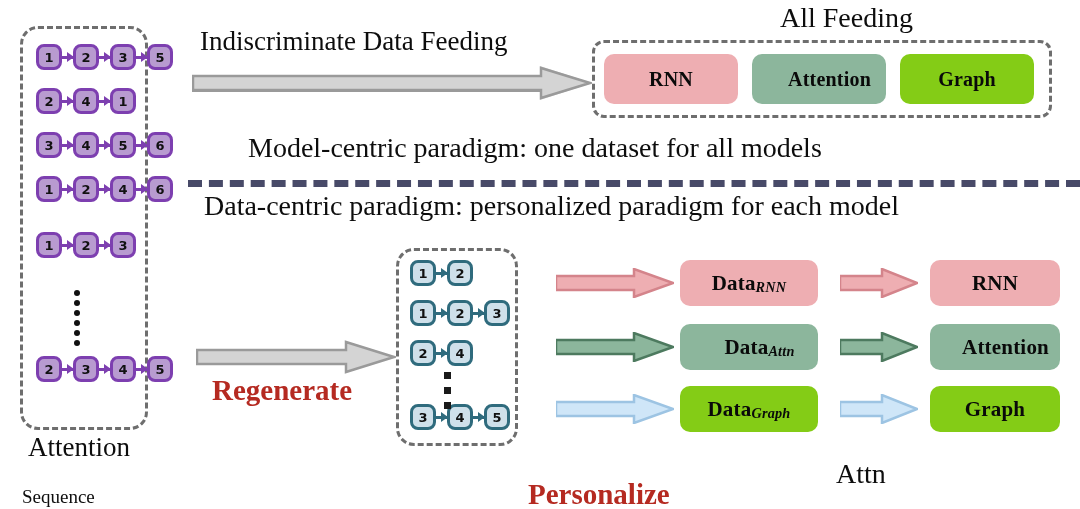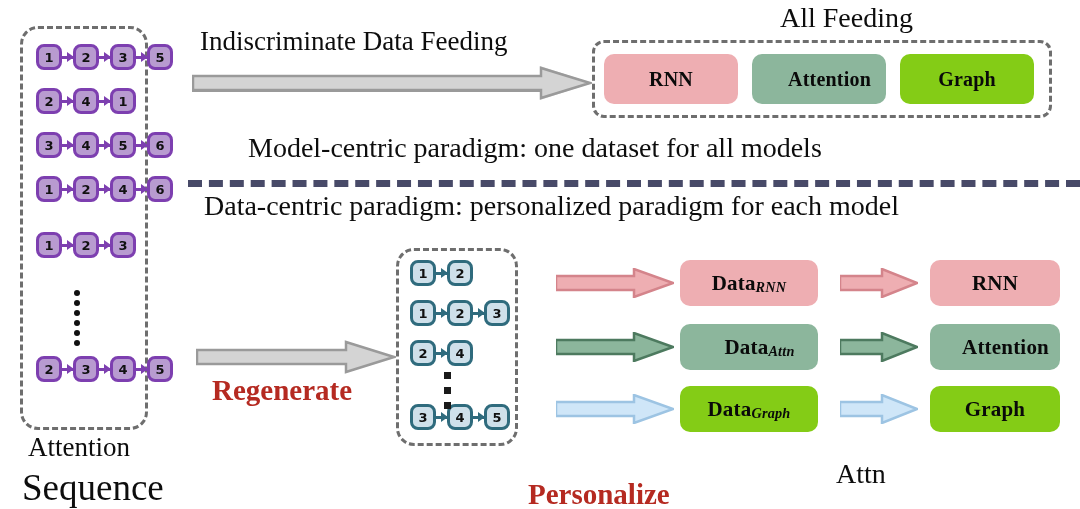--- a/index.html
+++ b/index.html
@@ -158,21 +158,21 @@
   <div class="vdots round" style="left:74px;top:288px;">
     <span></span>
       <span></span>
       <span></span>
       <span></span>
       <span></span>
       <span></span>
   </div>
 
   <div class="txt serif cap" style="left:28px;top:432px;font-size:27px;">Attention</div>
-  <div class="txt serif cap" style="left:22px;top:466px;font-size:37px;">Sequence</div>
+  <div class="txt serif cap" style="left:22px;top:486px;font-size:19px;">Sequence</div>
 
   <div class="txt serif" style="left:200px;top:26px;font-size:27px;">Indiscriminate Data Feeding</div>
 
   <div class="barrow" style="left:192px;top:66px;width:400px;height:34px;">
     <div class="shaft" style="left:0;top:9px;width:350px;height:17px;background:#d4d4d4;border:2px solid #9a9a9a;border-right:none;"></div>
     <div class="head" style="left:348px;top:0px;border-left:52px solid #d4d4d4;border-top:17px solid transparent;border-bottom:17px solid transparent;"></div>
     <svg width="400" height="34" style="position:absolute;left:0;top:0;">
       <polygon points="1,10 349,10 349,2 398,17 349,32 349,24 1,24" fill="none" stroke="#9a9a9a" stroke-width="2.5"></polygon>
     </svg>
   </div>

